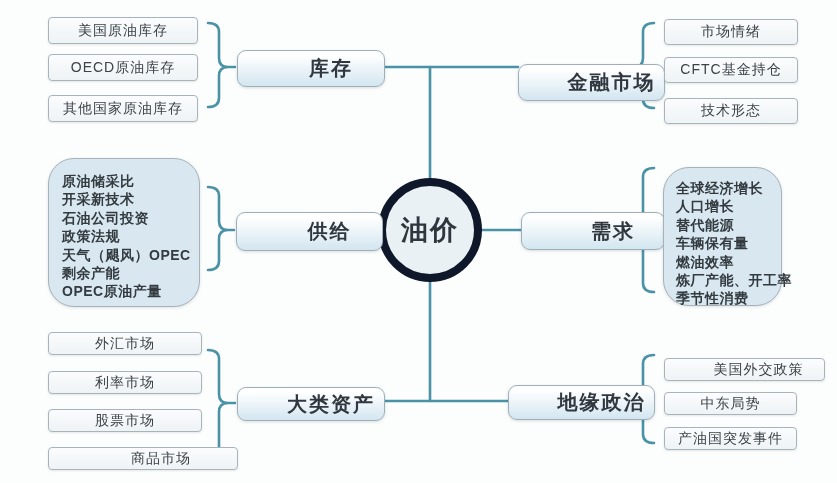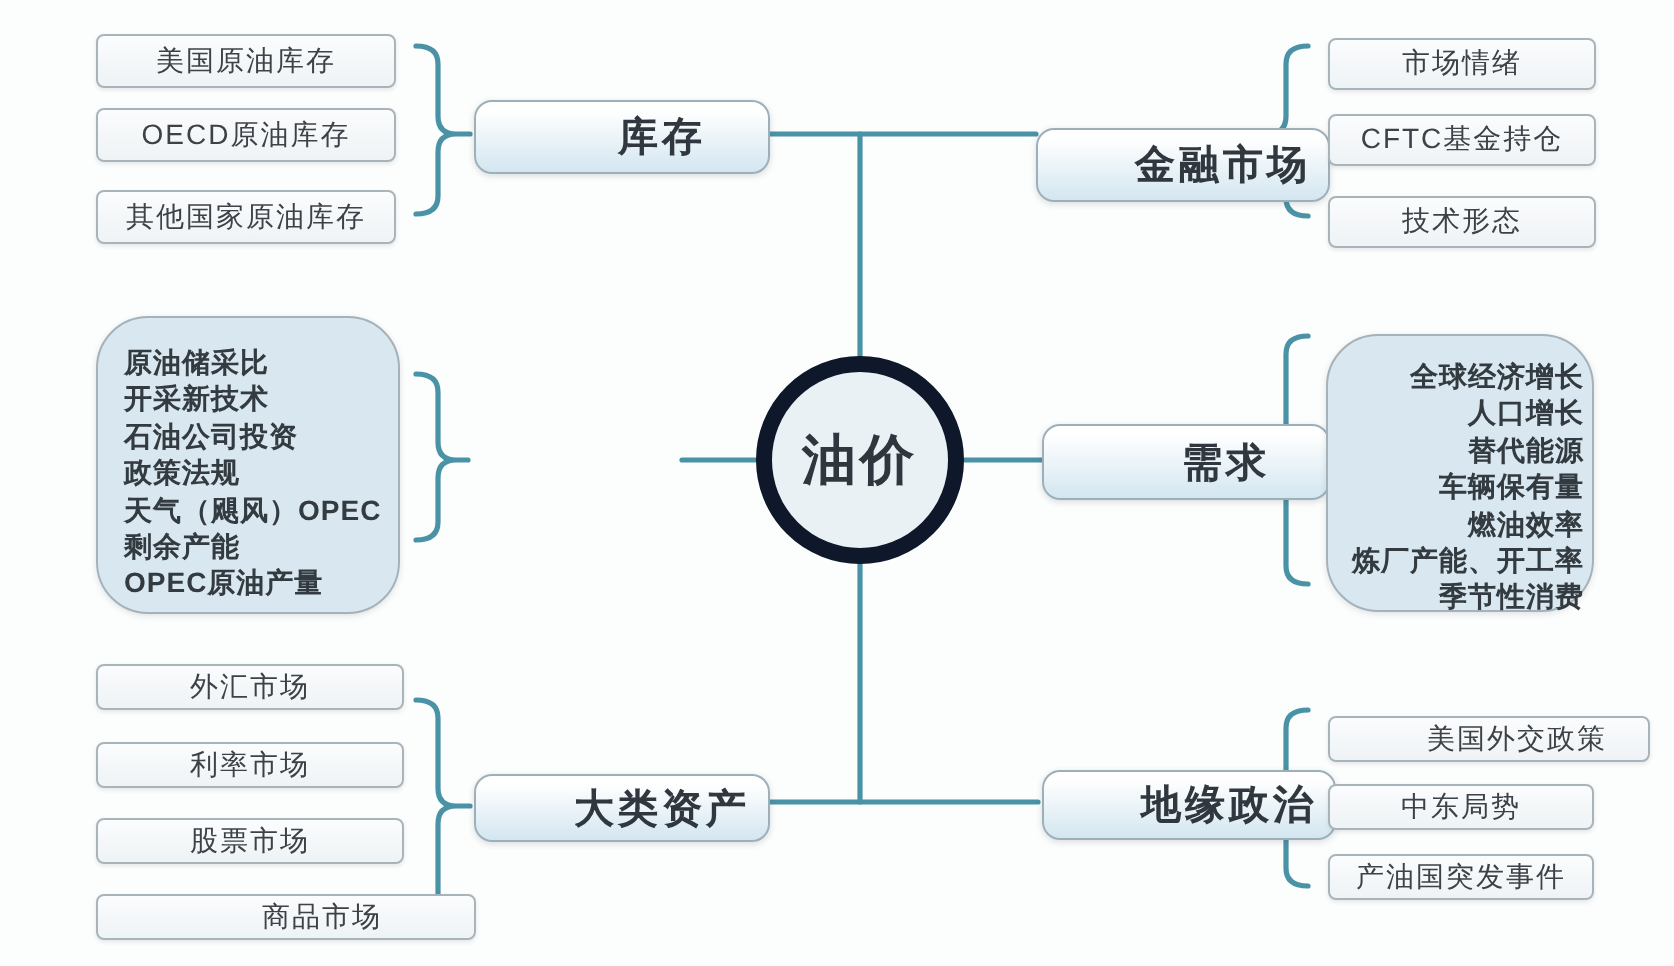--- a/index.html
+++ b/index.html
@@ -76,45 +76,46 @@
   <div class="cat-box" style="left:237px;top:50px;width:106px;height:35px;">库存</div>
   <div class="item-box" style="left:48px;top:17px;width:148px;height:25px;">美国原油库存</div>
   <div class="item-box" style="left:48px;top:54px;width:148px;height:25px;">OECD原油库存</div>
   <div class="item-box" style="left:48px;top:95px;width:148px;height:25px;">其他国家原油库存</div>
 
   <div class="cat-box" style="left:518px;top:64px;width:105px;height:35px;">金融市场</div>
   <div class="item-box" style="left:664px;top:57px;width:132px;height:24px;">CFTC基金持仓</div>
   <div class="item-box" style="left:664px;top:19px;width:132px;height:24px;">市场情绪</div>
   <div class="item-box" style="left:664px;top:98px;width:132px;height:24px;">技术形态</div>
 
+  <div class="cat-box" style="left:236px;top:212px;width:105px;height:37px;">供给</div>
   <div class="list-box" style="left:48px;top:158px;width:152px;height:149px;padding:13px 6px 2px 13px;">
     <div class="line">原油储采比</div>
     <div class="line">开采新技术</div>
     <div class="line">石油公司投资</div>
     <div class="line">政策法规</div>
     <div class="line">天气（飓风）OPEC</div>
     <div class="line">剩余产能</div>
     <div class="line">OPEC原油产量</div>
   </div>
 
   <div class="cat-box" style="left:521px;top:212px;width:102px;height:36px;">需求</div>
-  <div class="list-box" style="left:663px;top:167px;width:134px;height:139px;padding:11px 4px 0 12px;text-align:right;">
+  <div class="list-box" style="left:663px;top:167px;width:119px;height:139px;padding:11px 4px 0 12px;">
     <div class="line">全球经济增长</div>
     <div class="line">人口增长</div>
     <div class="line">替代能源</div>
     <div class="line">车辆保有量</div>
     <div class="line">燃油效率</div>
     <div class="line">炼厂产能、开工率</div>
     <div class="line">季节性消费</div>
   </div>
 
   <div class="cat-box" style="left:237px;top:387px;width:106px;height:32px;">大类资产</div>
   <div class="item-box" style="left:48px;top:332px;width:152px;height:21px;">外汇市场</div>
   <div class="item-box" style="left:48px;top:371px;width:152px;height:21px;">利率市场</div>
   <div class="item-box" style="left:48px;top:409px;width:152px;height:21px;">股票市场</div>
   <div class="item-box" style="left:48px;top:447px;width:152px;height:21px;padding-left:36px;">商品市场</div>
 
-  <div class="cat-box" style="left:521px;top:385px;width:105px;height:33px;">地缘政治</div>
+  <div class="cat-box" style="left:508px;top:385px;width:105px;height:33px;">地缘政治</div>
   <div class="item-box" style="left:664px;top:358px;width:131px;height:21px;padding-left:28px;">美国外交政策</div>
   <div class="item-box" style="left:664px;top:392px;width:131px;height:21px;">中东局势</div>
   <div class="item-box" style="left:664px;top:427px;width:131px;height:21px;">产油国突发事件</div>
 
 </div>
 
 </body></html>

